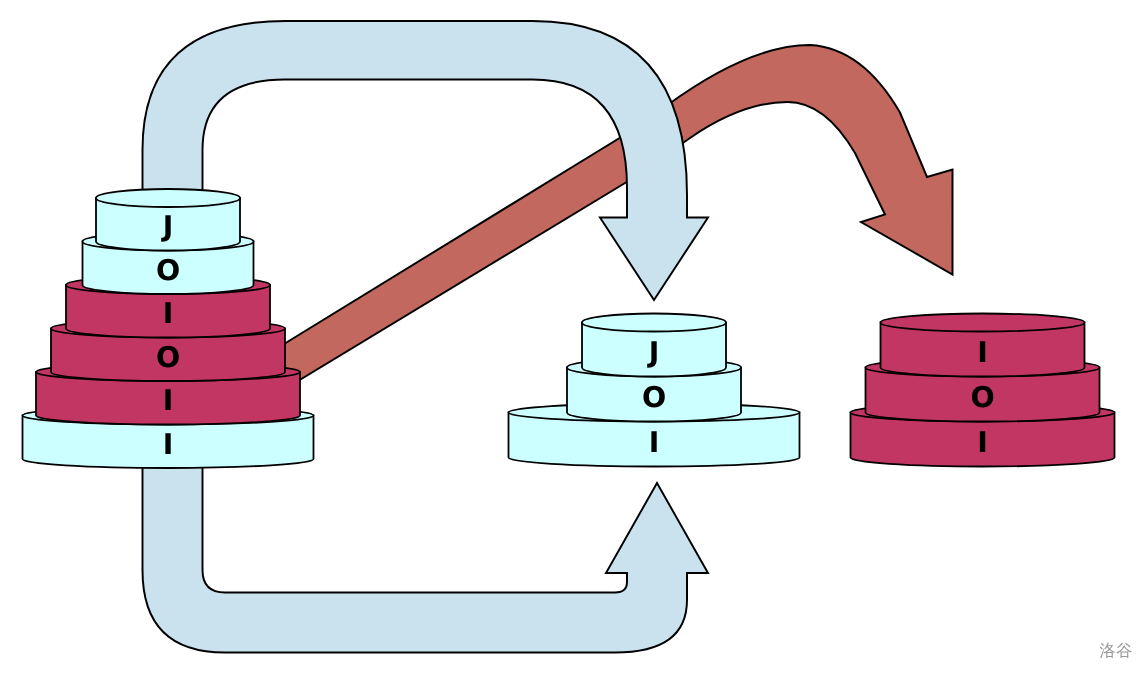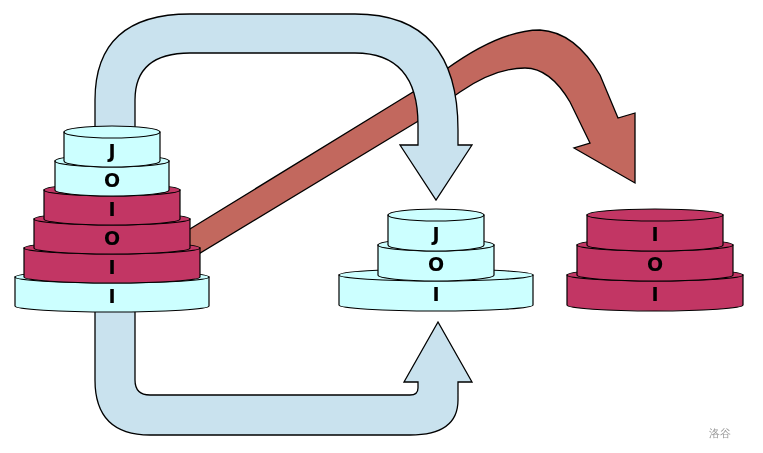--- a/index.html
+++ b/index.html
@@ -1,19 +1,19 @@
 <!DOCTYPE html>
 <html><head>
   <meta charset="utf-8">
   <style>
     html, body { margin: 0; padding: 0; background: #ffffff; }
     body { width: 763px; height: 453px; position: relative; overflow: hidden; }
     #stage { position: absolute; left: 0; top: 0; width: 763px; height: 453px; }
     .disc-label { font-family: "DejaVu Sans", sans-serif; font-weight: bold; font-size: 19px; fill: #000; }
-    .watermark { position: absolute; right: 32px; bottom: 12px; font-family: "DejaVu Sans", sans-serif; font-size: 11px; color: #9a9a9a; }
+    .watermark { position: absolute; right: 8px; bottom: 12px; font-family: "DejaVu Sans", sans-serif; font-size: 11px; color: #9a9a9a; }
   </style>
 </head>
 <body>
 
 <svg id="stage" width="763" height="453" viewBox="0 0 763 453" xmlns="http://www.w3.org/2000/svg">
 
   <path id="arrow-bottom" d="M95,300 L95,380 Q95,435 150,435 L410,435 Q458,435 458,400 L458,382 L472,382 L438,322 L404,382 L418,382 L418,388 Q418,395 410,395 L150,395 Q135,395 135,380 L135,300 Z" stroke="#000" stroke-width="1.3" fill="#c9e2ee"></path>
 
   <path id="arrow-red" d="M185,232 L400,100 Q430,82 445,70 Q500,30 540,30 Q575,32 600,75 L618,118 L635,113 L635,183 L574,148 L590,143 L570,102 Q550,68 525,68 Q495,68 460,92 L420,120 L192,258 Z" stroke="#000" stroke-width="1.3" fill="#c2685e"></path>
 

